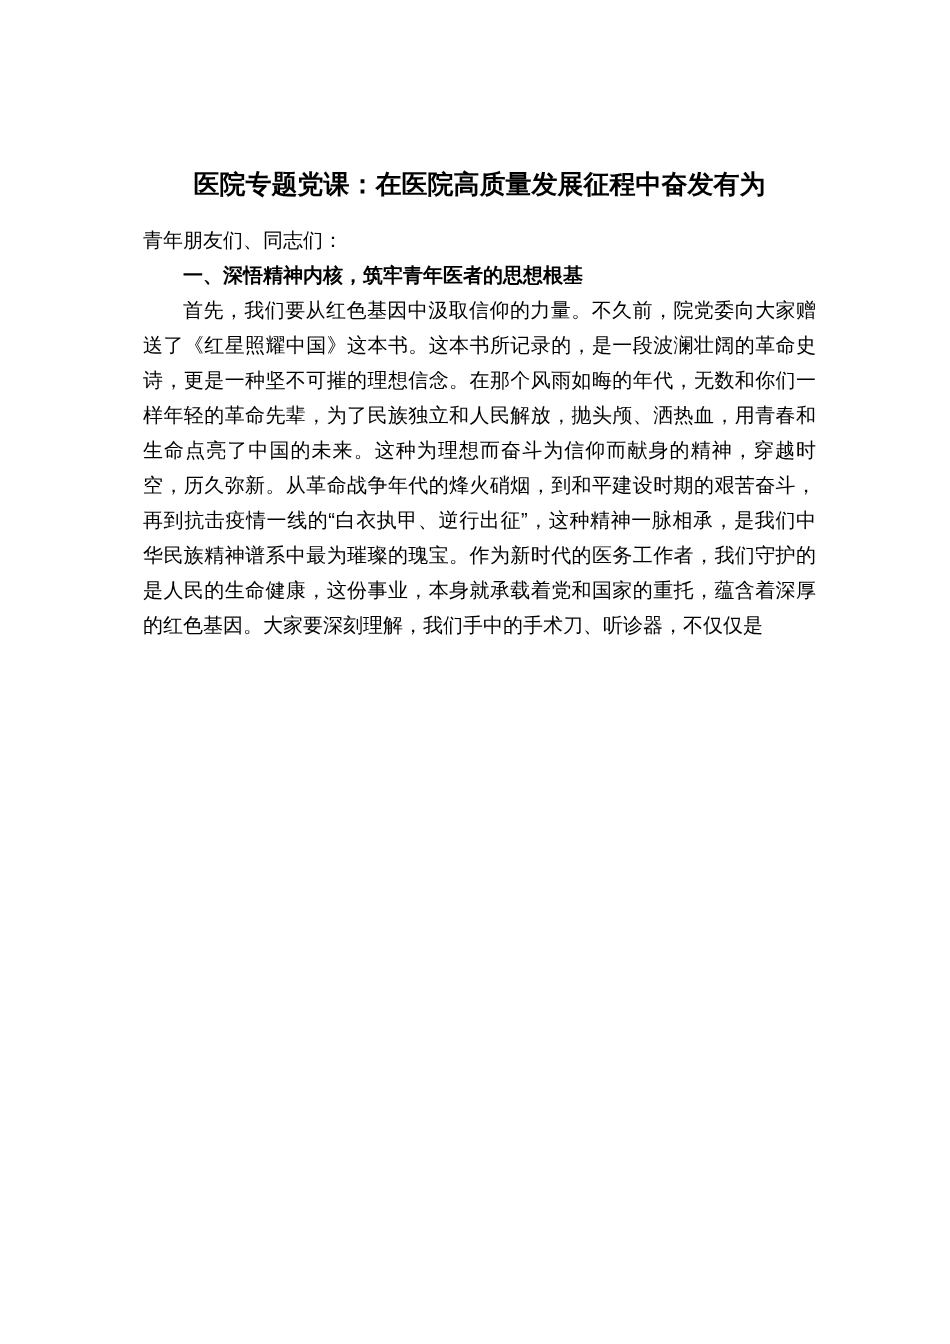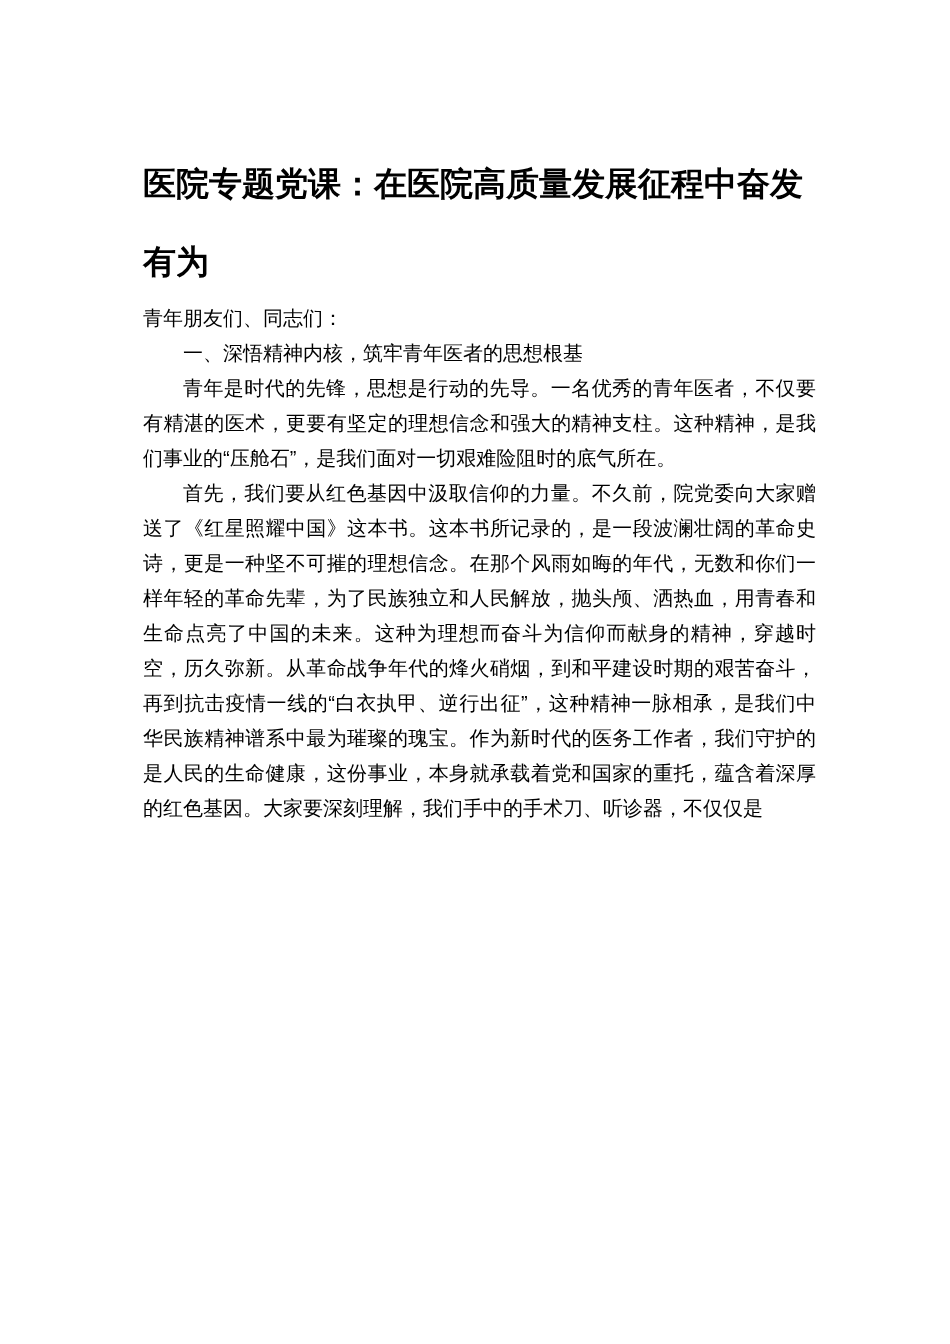--- a/index.html
+++ b/index.html
@@ -18,24 +18,24 @@
   .page {
     width: 950px;
     height: 1344px;
     background: #ffffff;
     padding: 145px 134px 0 143px;
     overflow: hidden;
   }
   .doc-title {
     margin: 0 auto;
     max-width: 673px;
-    font-size: 33px;
+    font-size: 26px;
     font-weight: 700;
     line-height: 78px;
-    text-align: left;
+    text-align: center;
     color: #000000;
   }
   .doc-body {
     width: 673px;
     font-size: 20px;
     line-height: 35px;
     text-align: justify;
     text-justify: inter-ideograph;
     color: #000000;
   }
@@ -44,27 +44,26 @@
     padding: 0;
   }
   .doc-body p.salutation {
     text-indent: 0;
   }
   .doc-body p.body {
     text-indent: 2em;
   }
   .doc-body p.heading {
     text-indent: 2em;
-    font-weight: 400;
+    font-weight: 700;
   }
 </style>
 </head>
 <body>
 
 <div class="page">
   <h1 class="doc-title">医院专题党课：在医院高质量发展征程中奋发有为</h1>
   <div class="doc-body">
       <p class="salutation">青年朋友们、同志们：</p>
       <p class="heading">一、深悟精神内核，筑牢青年医者的思想根基</p>
-      <p class="body">青年是时代的先锋，思想是行动的先导。一名优秀的青年医者，不仅要有精湛的医术，更要有坚定的理想信念和强大的精神支柱。这种精神，是我们事业的“压舱石”，是我们面对一切艰难险阻时的底气所在。</p>
       <p class="body">首先，我们要从红色基因中汲取信仰的力量。不久前，院党委向大家赠送了《红星照耀中国》这本书。这本书所记录的，是一段波澜壮阔的革命史诗，更是一种坚不可摧的理想信念。在那个风雨如晦的年代，无数和你们一样年轻的革命先辈，为了民族独立和人民解放，抛头颅、洒热血，用青春和生命点亮了中国的未来。这种为理想而奋斗为信仰而献身的精神，穿越时空，历久弥新。从革命战争年代的烽火硝烟，到和平建设时期的艰苦奋斗，再到抗击疫情一线的“白衣执甲、逆行出征”，这种精神一脉相承，是我们中华民族精神谱系中最为璀璨的瑰宝。作为新时代的医务工作者，我们守护的是人民的生命健康，这份事业，本身就承载着党和国家的重托，蕴含着深厚的红色基因。大家要深刻理解，我们手中的手术刀、听诊器，不仅仅是</p>
     </div>
 </div>
 
 </body></html>

